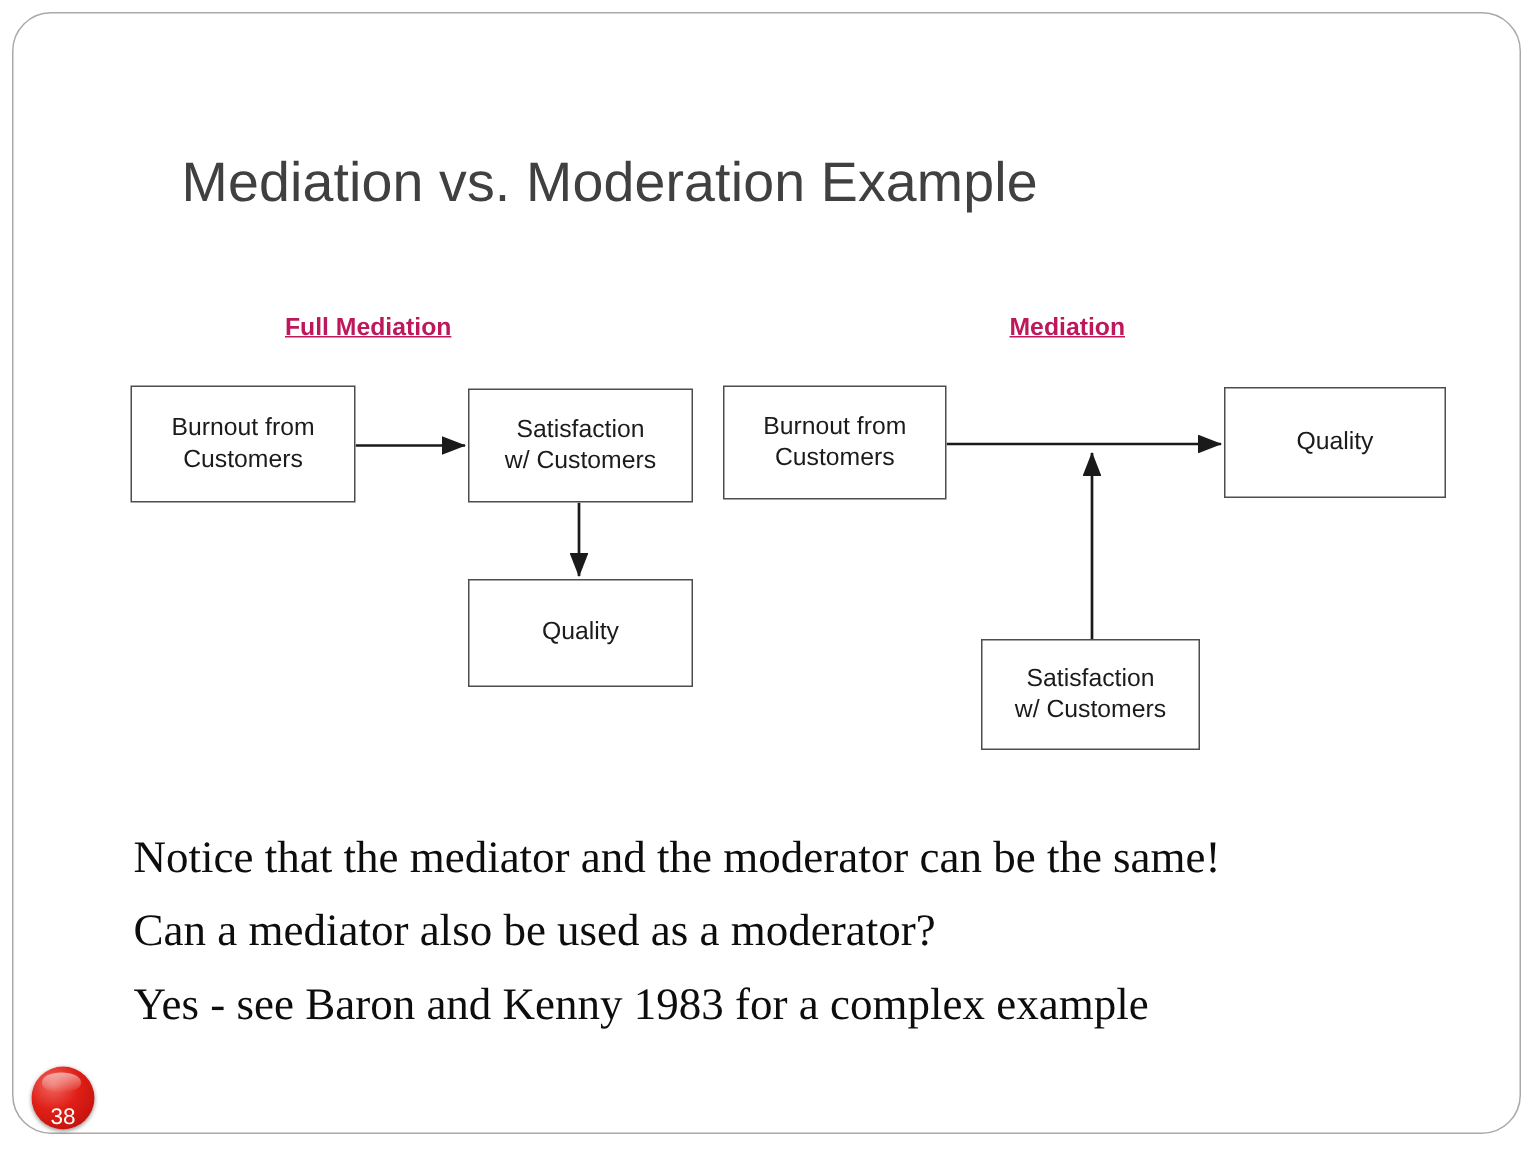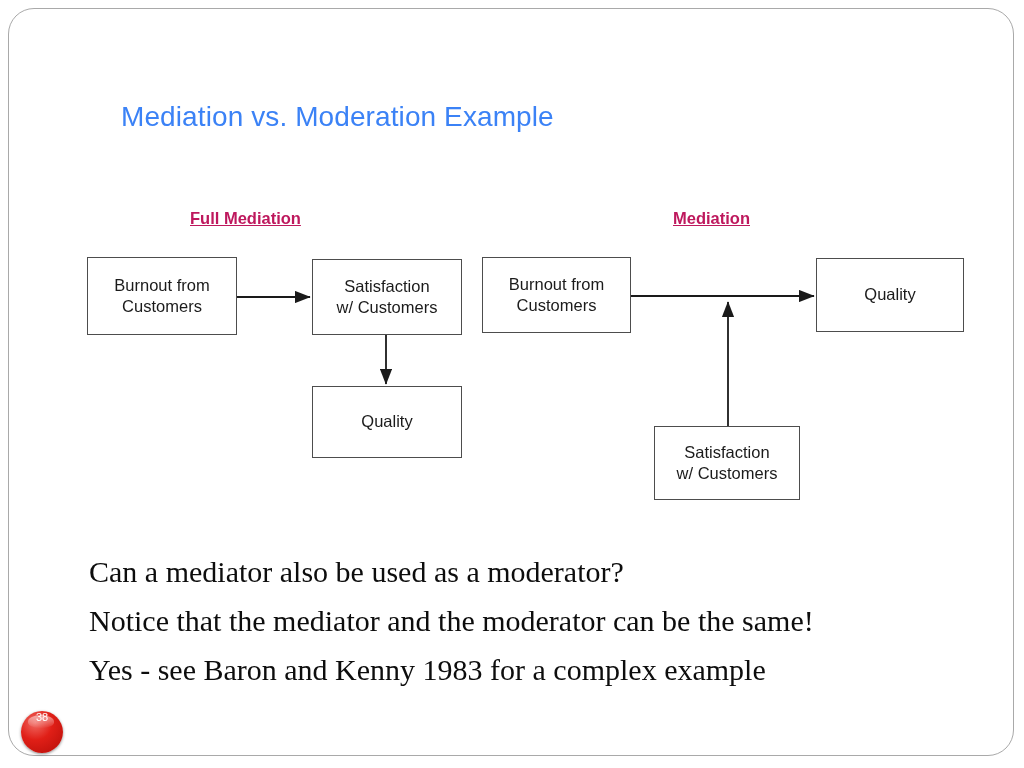--- a/index.html
+++ b/index.html
@@ -24,23 +24,23 @@
     border: 1px solid #a9a9a9;
     border-radius: 26px;
     background: #ffffff;
   }
 
   
   #slide-title {
     position: absolute;
     left: 112px;
     top: 92px;
-    font-size: 28px;
+    font-size: 37px;
     font-weight: 400;
-    color: #3b82f6;
+    color: #404040;
     letter-spacing: 0.1px;
     white-space: nowrap;
     font-family: "Liberation Sans", sans-serif;
   }
 
   
   #diagram {
     position: absolute;
     left: 0;
     top: 0;
@@ -105,24 +105,24 @@
   #slide-number {
     position: absolute;
     left: 12px;
     top: 702px;
     width: 42px;
     height: 42px;
     border-radius: 50%;
     background: radial-gradient(circle at 34% 28%, #f06a63 0%, #e01f17 42%, #b40d08 100%);
     box-shadow: 0 1px 3px rgba(0,0,0,0.45);
     display: flex;
-    align-items: flex-start;
+    align-items: flex-end;
     justify-content: center;
     color: #ffffff;
-    font-size: 11px;
+    font-size: 15px;
     font-family: "Liberation Sans", sans-serif;
   }
   #slide-number::before {
     content: "";
     position: absolute;
     left: 7px;
     top: 4px;
     width: 26px;
     height: 13px;
     border-radius: 50% 50% 45% 45%;
@@ -193,22 +193,22 @@
   </div>
 
   <div class="node" id="node-mod-satisfaction">
     <span>
       <span>Satisfaction</span>
       <span>w/ Customers</span>
     </span>
   </div>
 
   <div id="body-text">
+    <div>Notice that the mediator and the moderator can be the same!</div>
     <div>Can a mediator also be used as a moderator?</div>
-    <div>Notice that the mediator and the moderator can be the same!</div>
     <div>Yes - see Baron and Kenny 1983 for a complex example</div>
   </div>
 
   <div id="slide-number">
     <span>38</span>
   </div>
 
 </div>
 
 </body></html>

